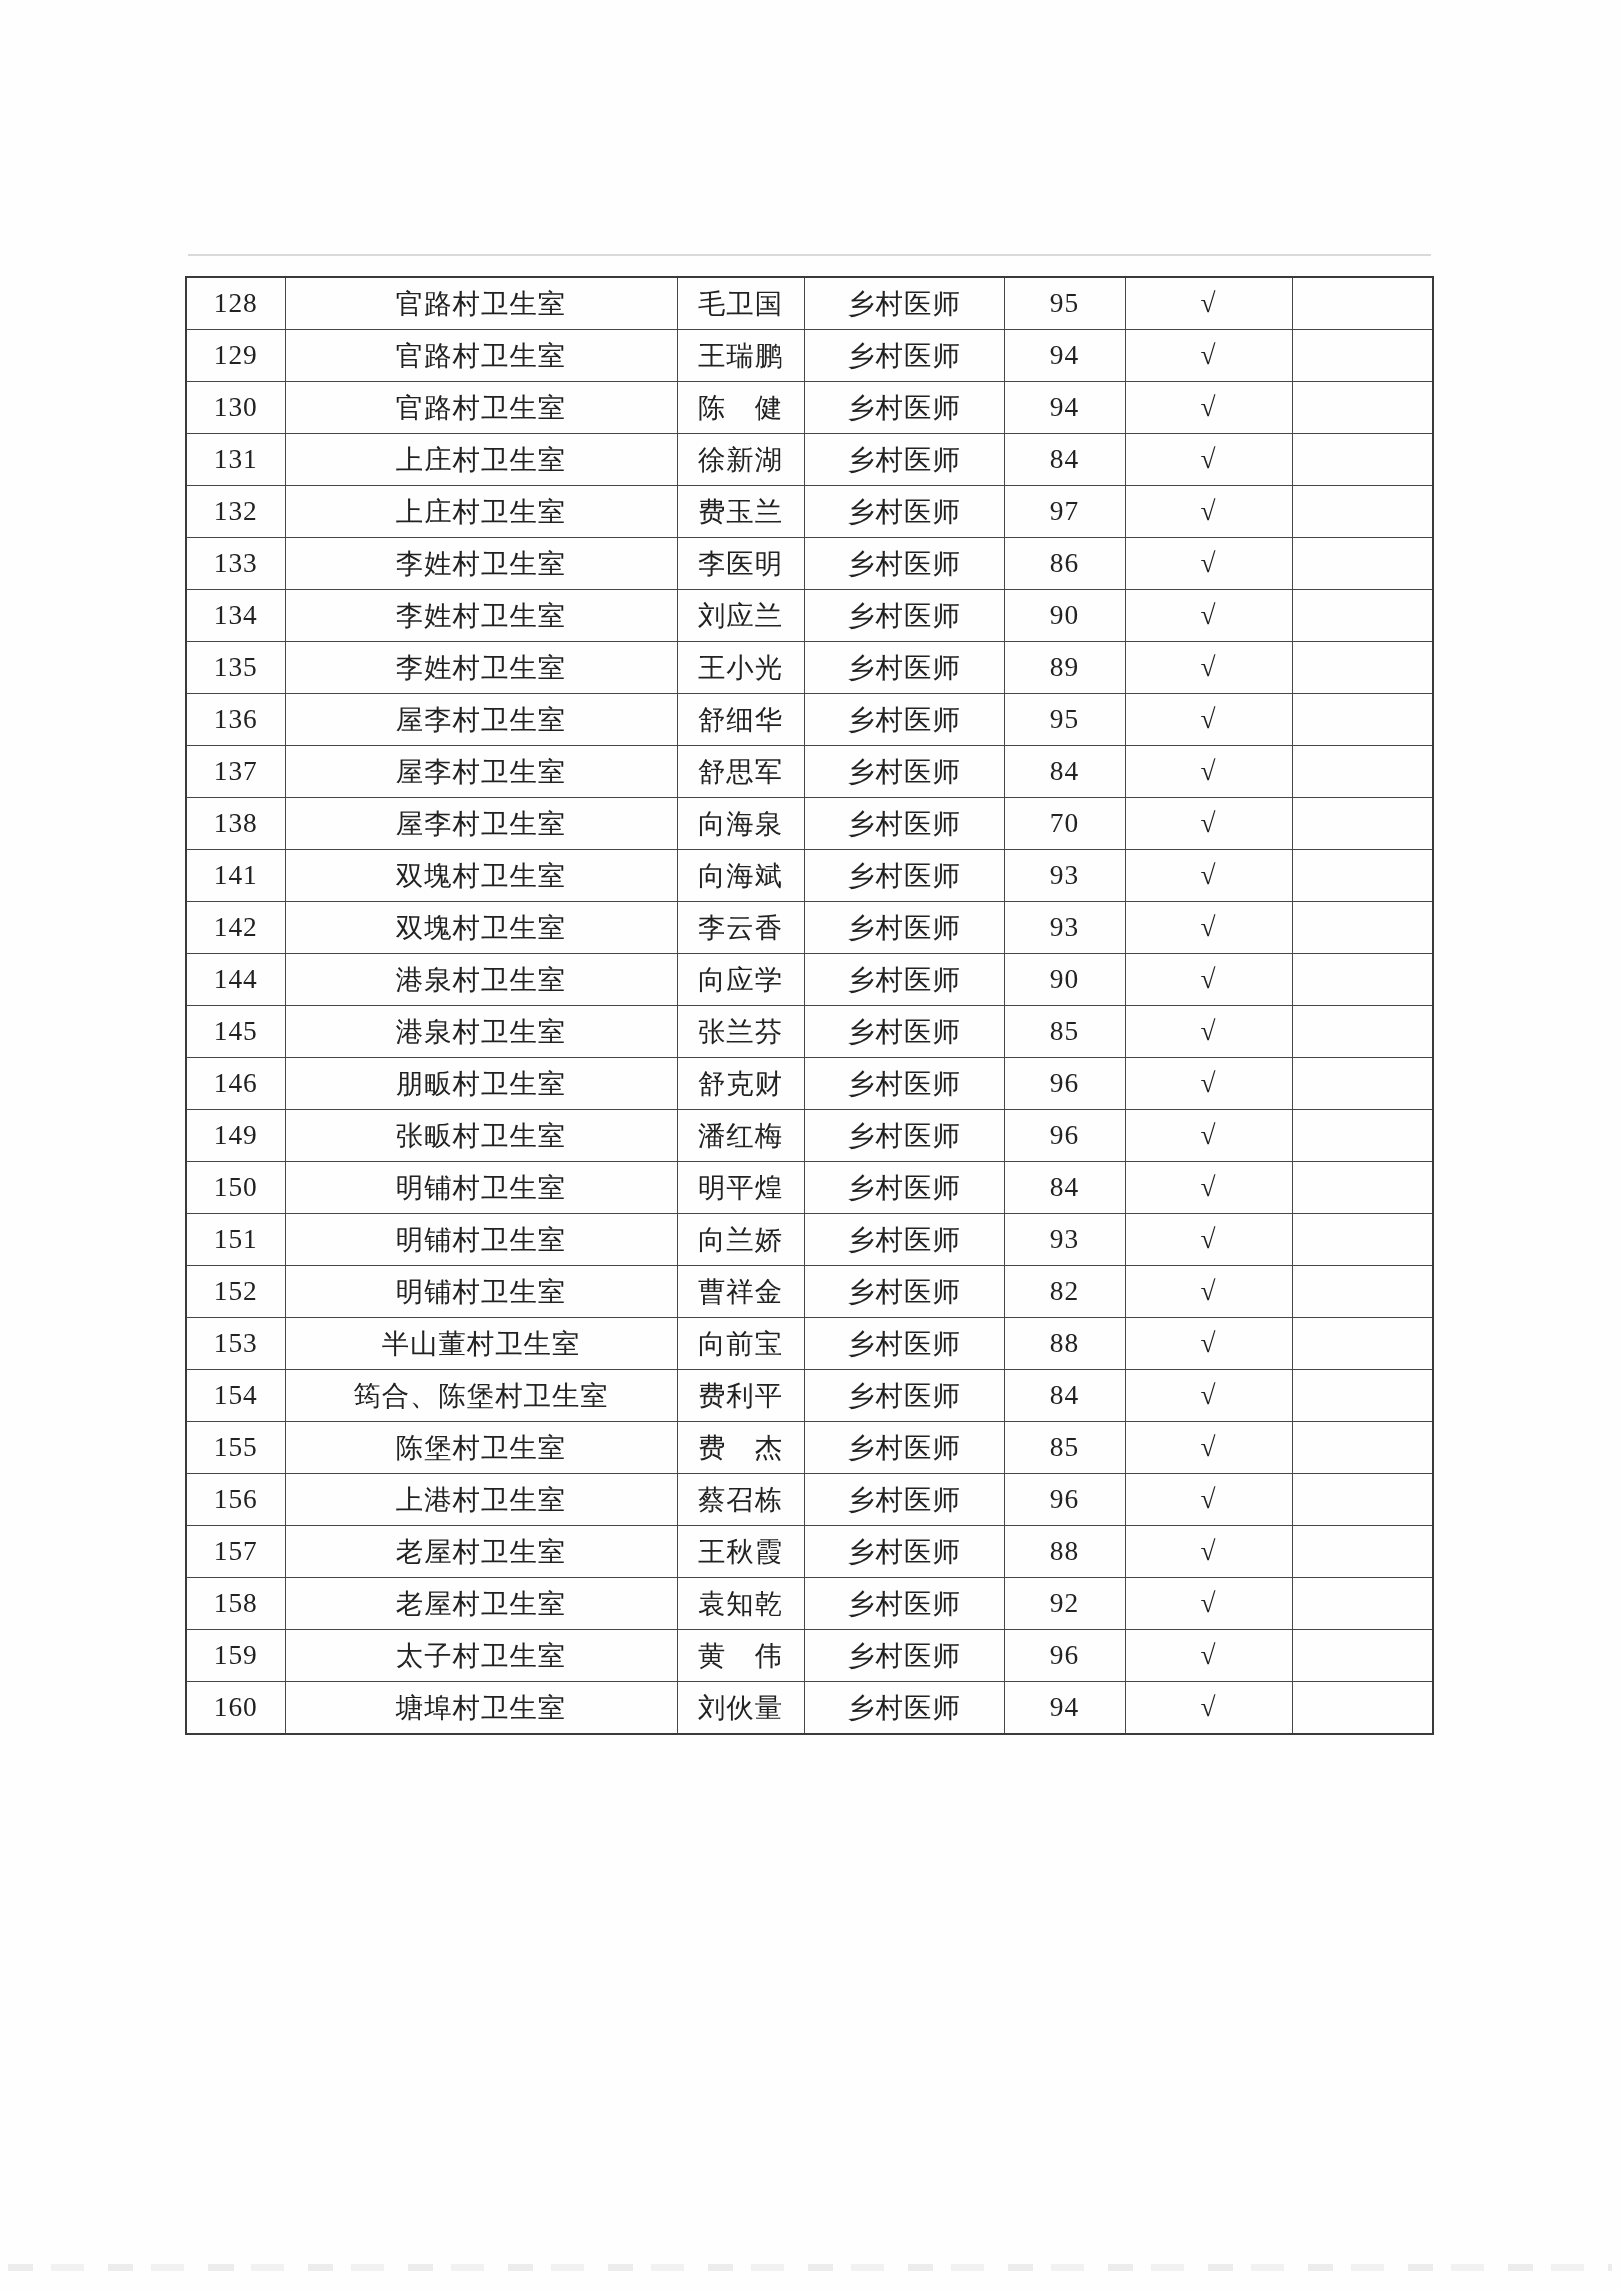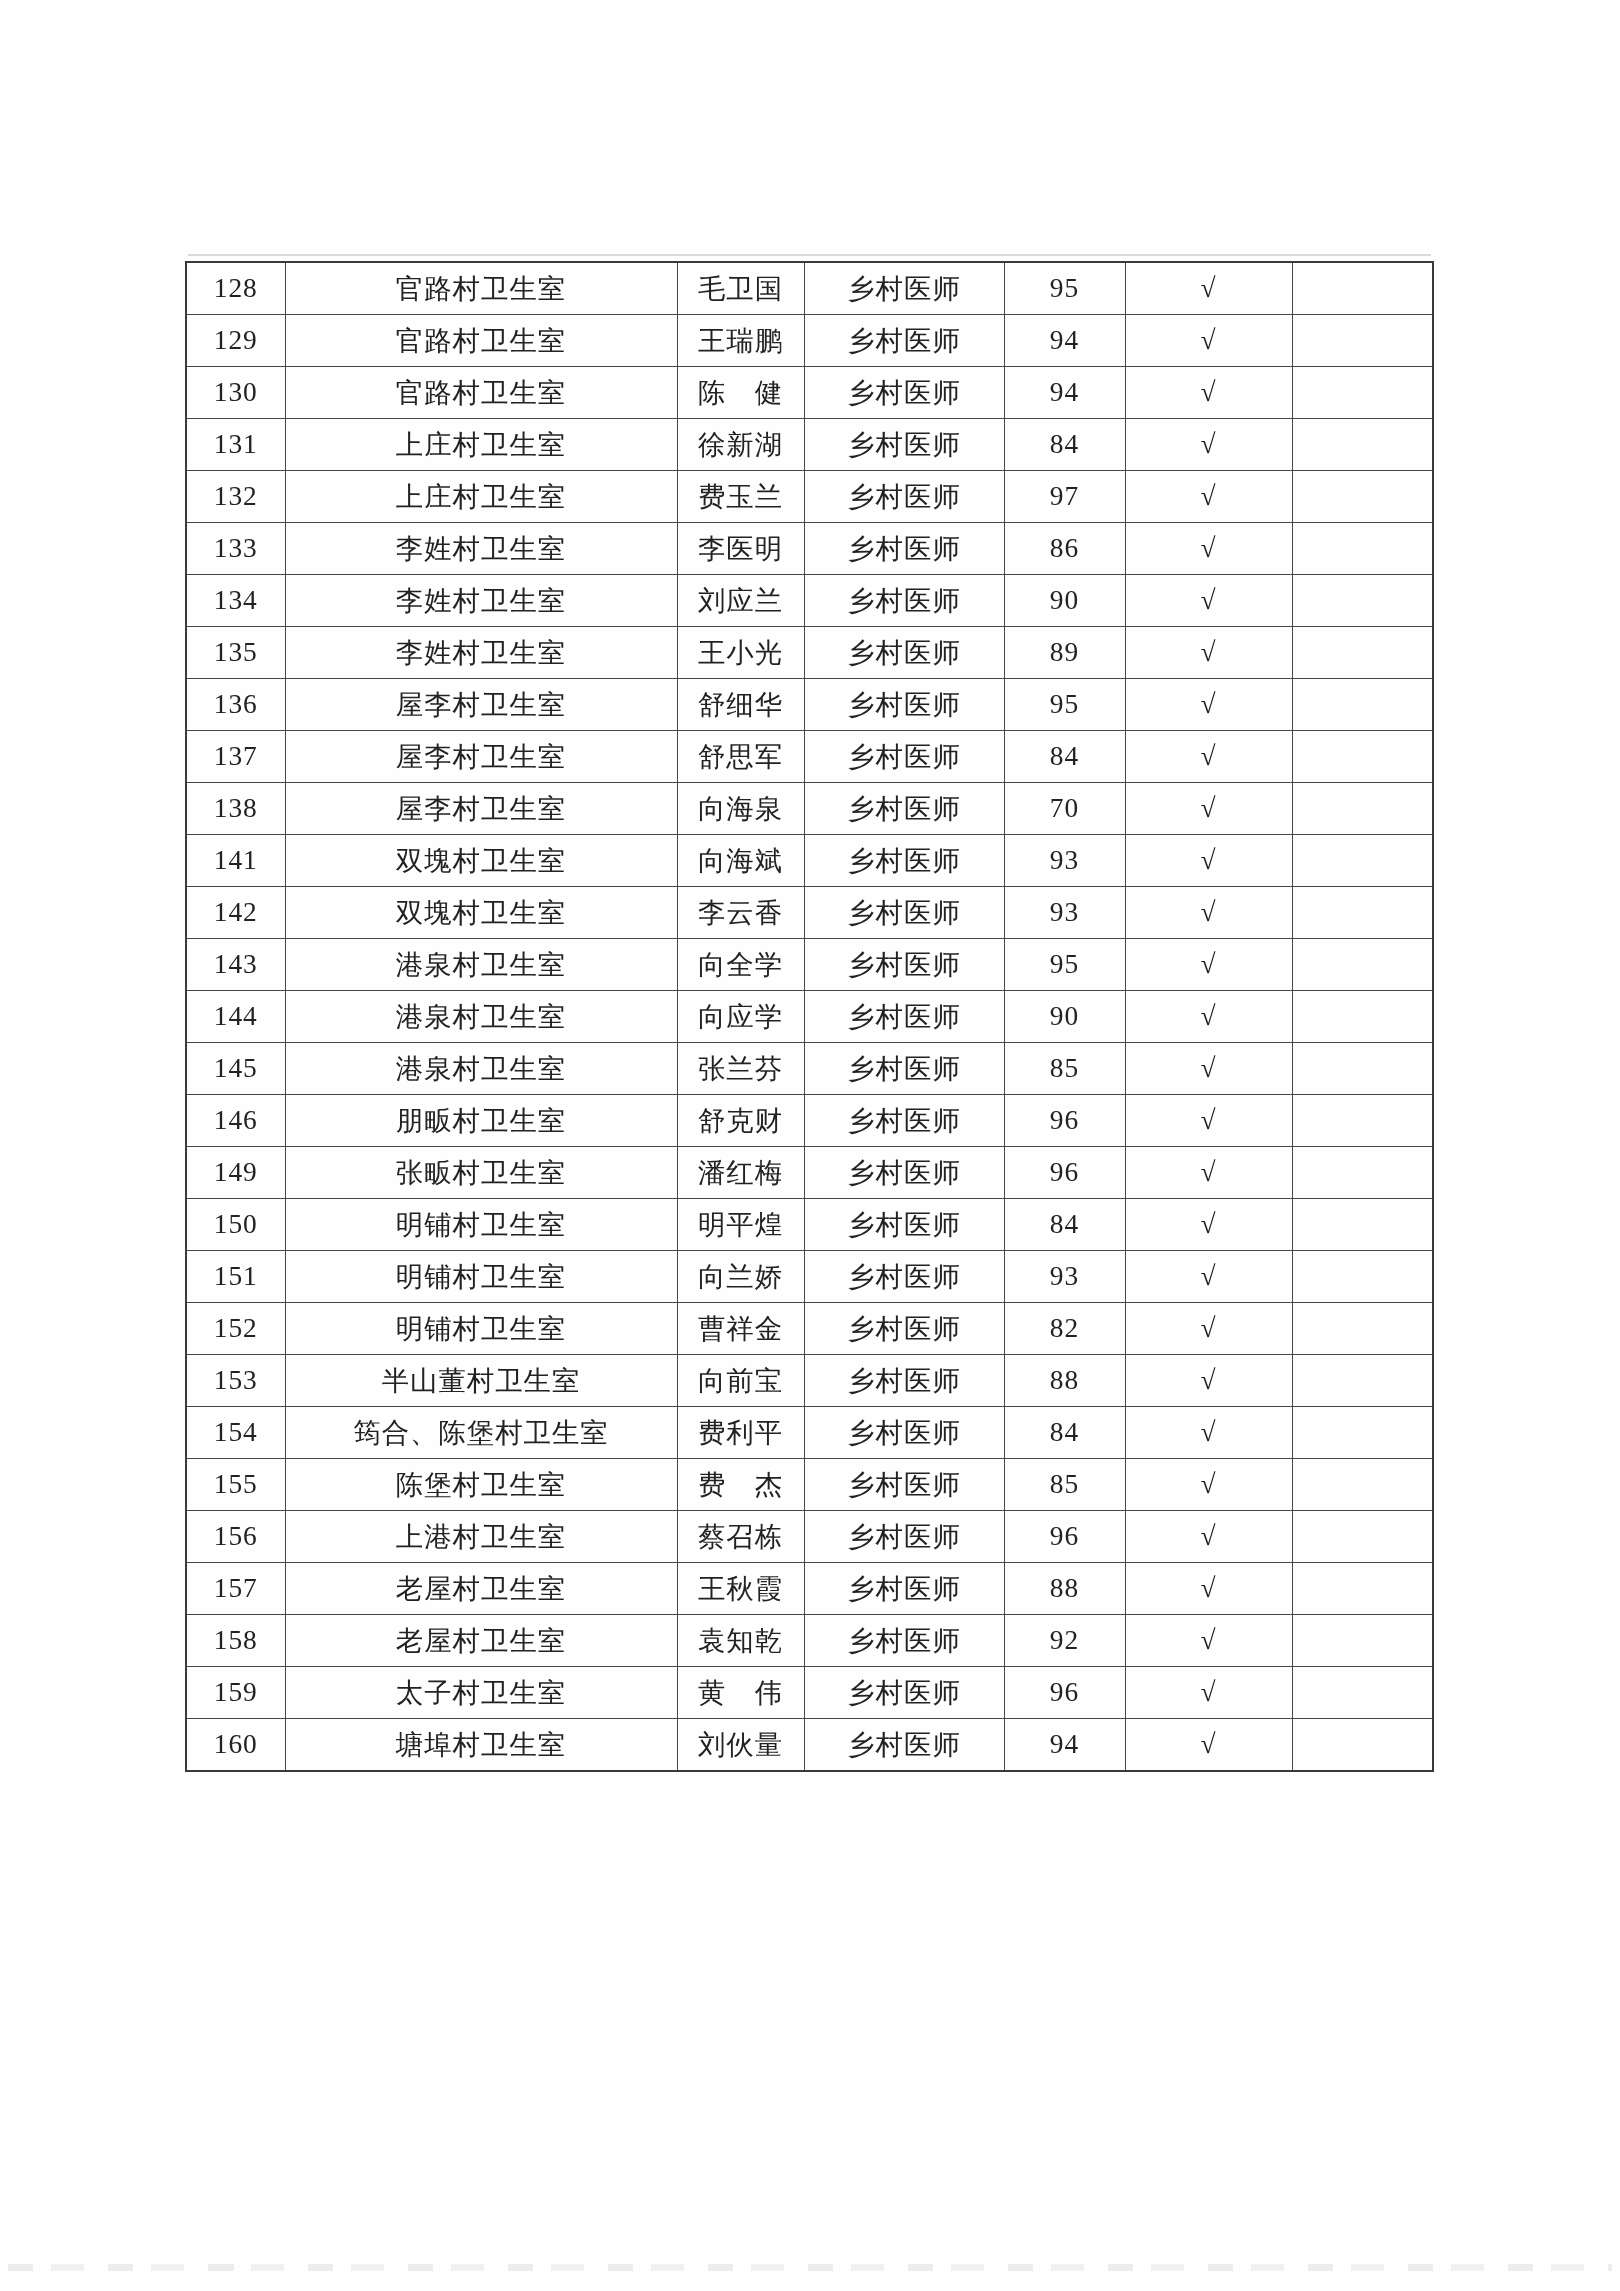--- a/index.html
+++ b/index.html
@@ -33,21 +33,21 @@
     background: repeating-linear-gradient(90deg,
       #e9e9e9 0px, #e9e9e9 25.5px,
       transparent 25.5px, transparent 43px,
       #efefef 43px, #efefef 76px,
       transparent 76px, transparent 100px);
     opacity: 0.85;
   }
   table.score-table {
     position: absolute;
     left: 185px;
-    top: 261px;
+    top: 276px;
     width: 1247px;
     border-collapse: collapse;
     table-layout: fixed;
     border: 2.5px solid #3a3a3a;
   }
   table.score-table td {
     border: 1.5px solid #474747;
     height: 51px;
     padding: 0;
     text-align: center;
@@ -196,29 +196,20 @@
         <tr>
           <td class="cell-no">142</td>
           <td class="cell-clinic">双塊村卫生室</td>
           <td class="cell-doctor">李云香</td>
           <td class="cell-title">乡村医师</td>
           <td class="cell-score">93</td>
           <td class="cell-check">√</td>
           <td class="cell-empty"></td>
         </tr>
         <tr>
-          <td class="cell-no">143</td>
-          <td class="cell-clinic">港泉村卫生室</td>
-          <td class="cell-doctor">向全学</td>
-          <td class="cell-title">乡村医师</td>
-          <td class="cell-score">95</td>
-          <td class="cell-check">√</td>
-          <td class="cell-empty"></td>
-        </tr>
-        <tr>
           <td class="cell-no">144</td>
           <td class="cell-clinic">港泉村卫生室</td>
           <td class="cell-doctor">向应学</td>
           <td class="cell-title">乡村医师</td>
           <td class="cell-score">90</td>
           <td class="cell-check">√</td>
           <td class="cell-empty"></td>
         </tr>
         <tr>
           <td class="cell-no">145</td>

